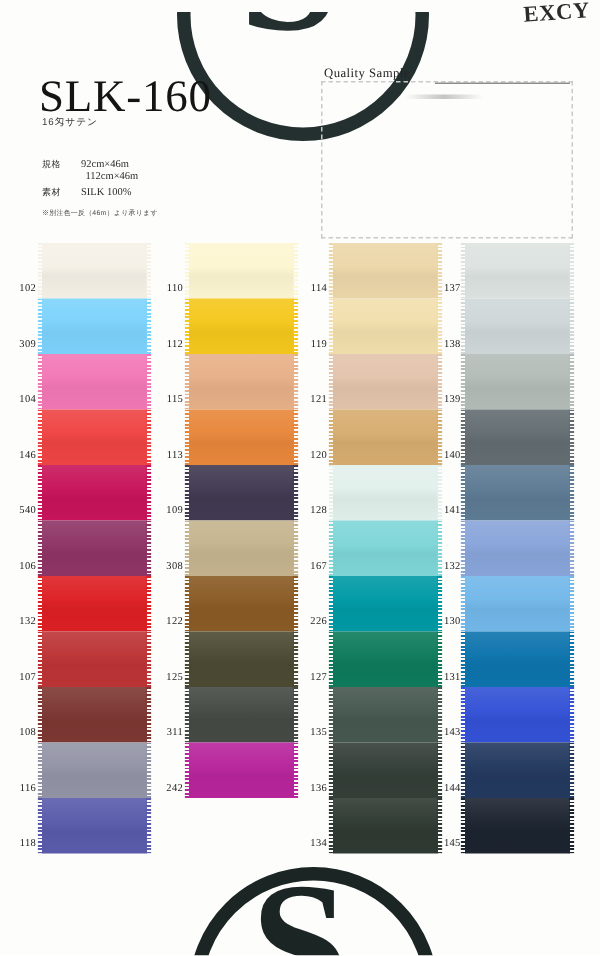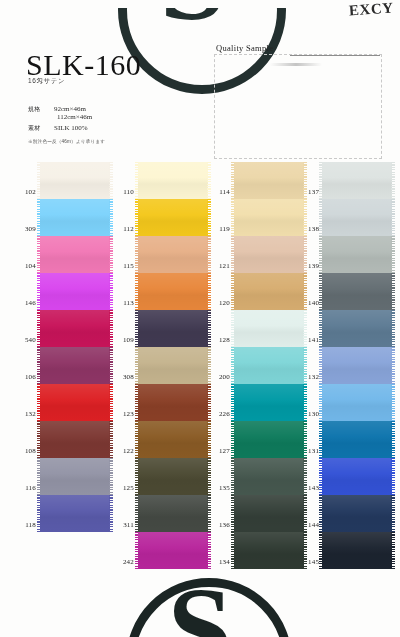--- a/index.html
+++ b/index.html
@@ -165,21 +165,21 @@
     left: 270px;
     top: 63px;
     width: 52px;
     height: 3px;
     background: linear-gradient(90deg, rgba(180,180,180,0), rgba(165,165,165,.65), rgba(180,180,180,0));
   }
 
   
   #grid {
     position: absolute;
-    left: 12px;
+    left: 0;
     top: 162px;
     width: 318px;
     height: 445px;
   }
   .col {
     position: absolute;
     top: 0;
     width: 70px;
   }
   .col-0 { left: 28px; }
@@ -278,35 +278,39 @@
           <div class="code left">102</div>
         </div>
         <div class="swatch" title="309" style="background: #7dd3fc;">
           <div class="sheen"></div>
           <div class="code left">309</div>
         </div>
         <div class="swatch" title="104" style="background: rgb(242, 120, 182);">
           <div class="sheen"></div>
           <div class="code left">104</div>
         </div>
-        <div class="swatch" title="146" style="background: #d946ef;">
+        <div class="swatch" title="146" style="background: #ef4444;">
           <div class="sheen"></div>
           <div class="code left">146</div>
         </div>
         <div class="swatch" title="310" style="background: rgb(200, 20, 90);">
           <div class="sheen"></div>
           <div class="code left">540</div>
         </div>
         <div class="swatch" title="106" style="background: rgb(143, 53, 102);">
           <div class="sheen"></div>
           <div class="code left">106</div>
         </div>
         <div class="swatch" title="105" style="background: rgb(221, 32, 36);">
           <div class="sheen"></div>
           <div class="code left">132</div>
+        </div>
+        <div class="swatch" title="107" style="background: rgb(189, 52, 54);">
+          <div class="sheen"></div>
+          <div class="code left">107</div>
         </div>
         <div class="swatch" title="108" style="background: rgb(125, 56, 51); text-align: center;">
           <div class="sheen"></div>
           <div class="code left">108</div>
         </div>
         <div class="swatch" title="116" style="background: rgb(147, 148, 166);">
           <div class="sheen"></div>
           <div class="code left">116</div>
         </div>
         <div class="swatch" title="118" style="background: rgb(90, 91, 171);">
@@ -332,24 +336,20 @@
           <div class="code left">113</div>
         </div>
         <div class="swatch" title="109" style="background: rgb(65, 58, 82);">
           <div class="sheen"></div>
           <div class="code left">109</div>
         </div>
         <div class="swatch" title="308" style="background: rgb(197, 180, 142);">
           <div class="sheen"></div>
           <div class="code left">308</div>
         </div>
-        <div class="swatch" title="123" style="background: rgb(139, 64, 39);">
-          <div class="sheen"></div>
-          <div class="code left">123</div>
-        </div>
         <div class="swatch" title="122" style="background: rgb(138, 91, 37);">
           <div class="sheen"></div>
           <div class="code left">122</div>
         </div>
         <div class="swatch" title="125" style="background: rgb(76, 74, 51);">
           <div class="sheen"></div>
           <div class="code left">125</div>
         </div>
         <div class="swatch" title="311" style="background: rgb(69, 74, 68);">
           <div class="sheen"></div>
@@ -381,21 +381,21 @@
           <div class="code left">120</div>
           <div class="code right">140</div>
         </div>
         <div class="swatch" title="128" style="background: rgb(226, 240, 236);">
           <div class="sheen"></div>
           <div class="code left">128</div>
           <div class="code right">141</div>
         </div>
         <div class="swatch" title="129" style="background: rgb(127, 214, 216);">
           <div class="sheen"></div>
-          <div class="code left">200</div>
+          <div class="code left">167</div>
           <div class="code right">132</div>
         </div>
         <div class="swatch" title="226" style="background: rgb(0, 154, 165);">
           <div class="sheen"></div>
           <div class="code left">226</div>
           <div class="code right">130</div>
         </div>
         <div class="swatch" title="127" style="background: rgb(14, 123, 92);">
           <div class="sheen"></div>
           <div class="code left">127</div>

